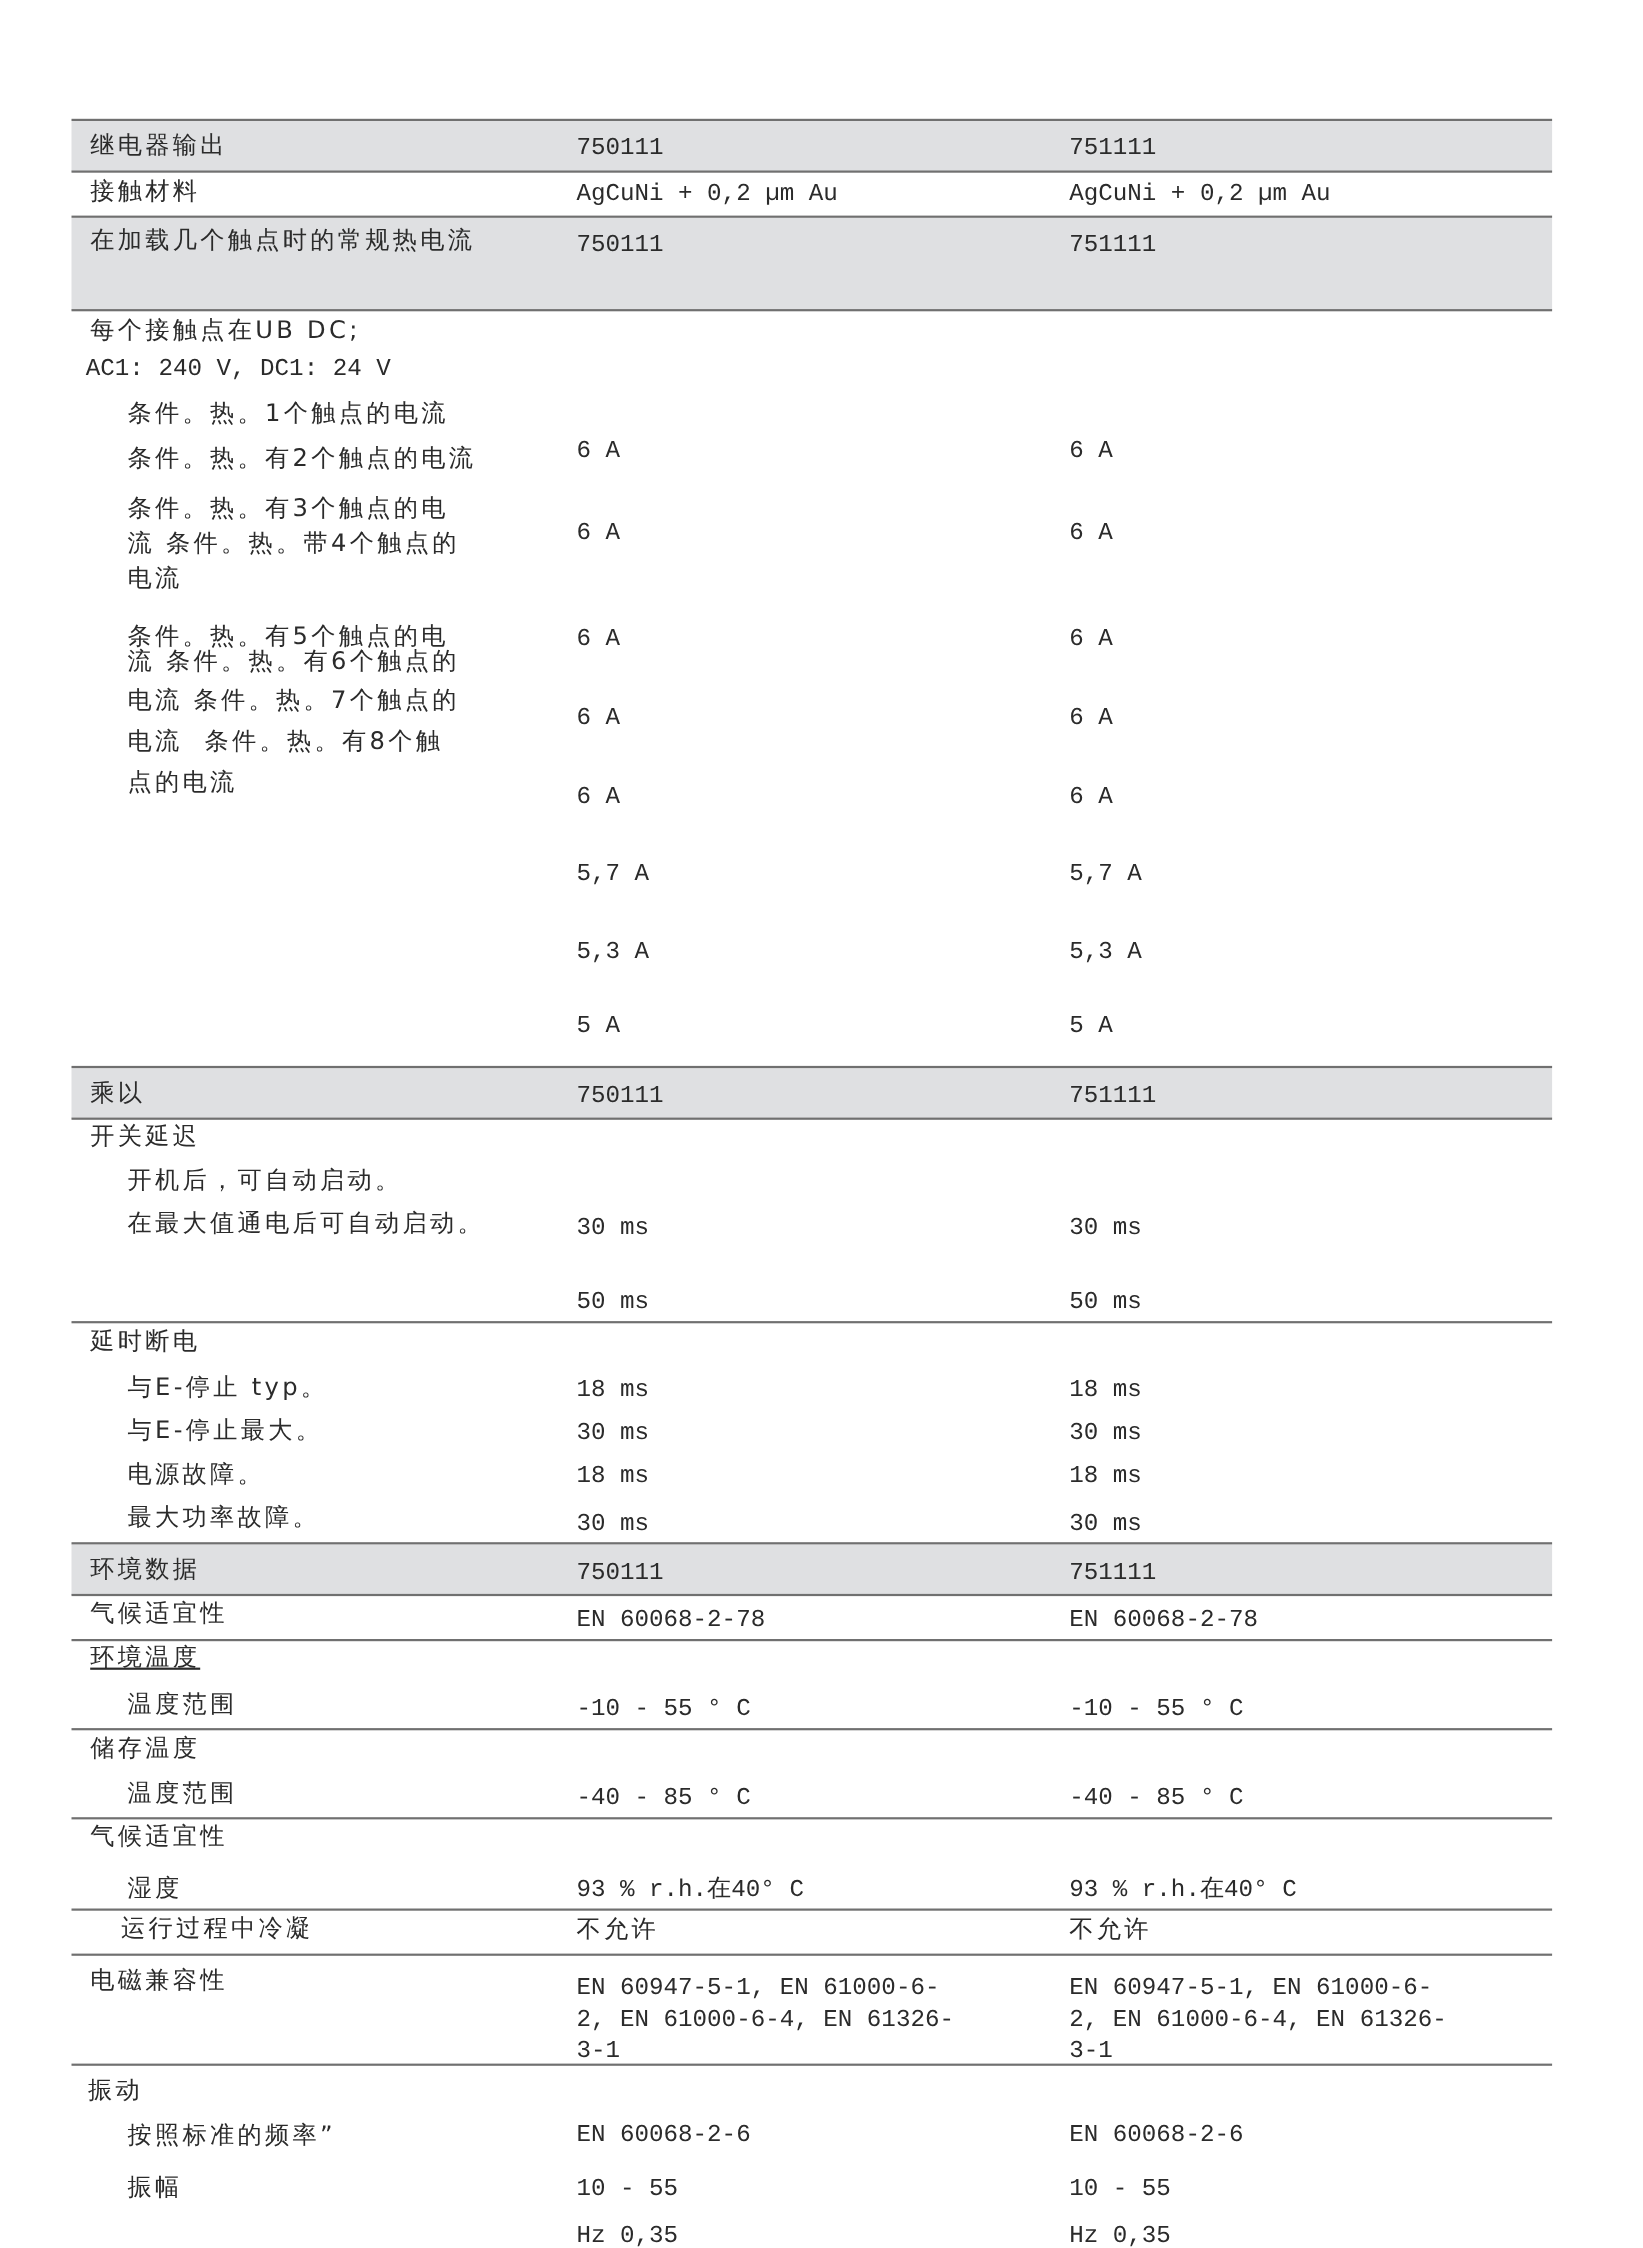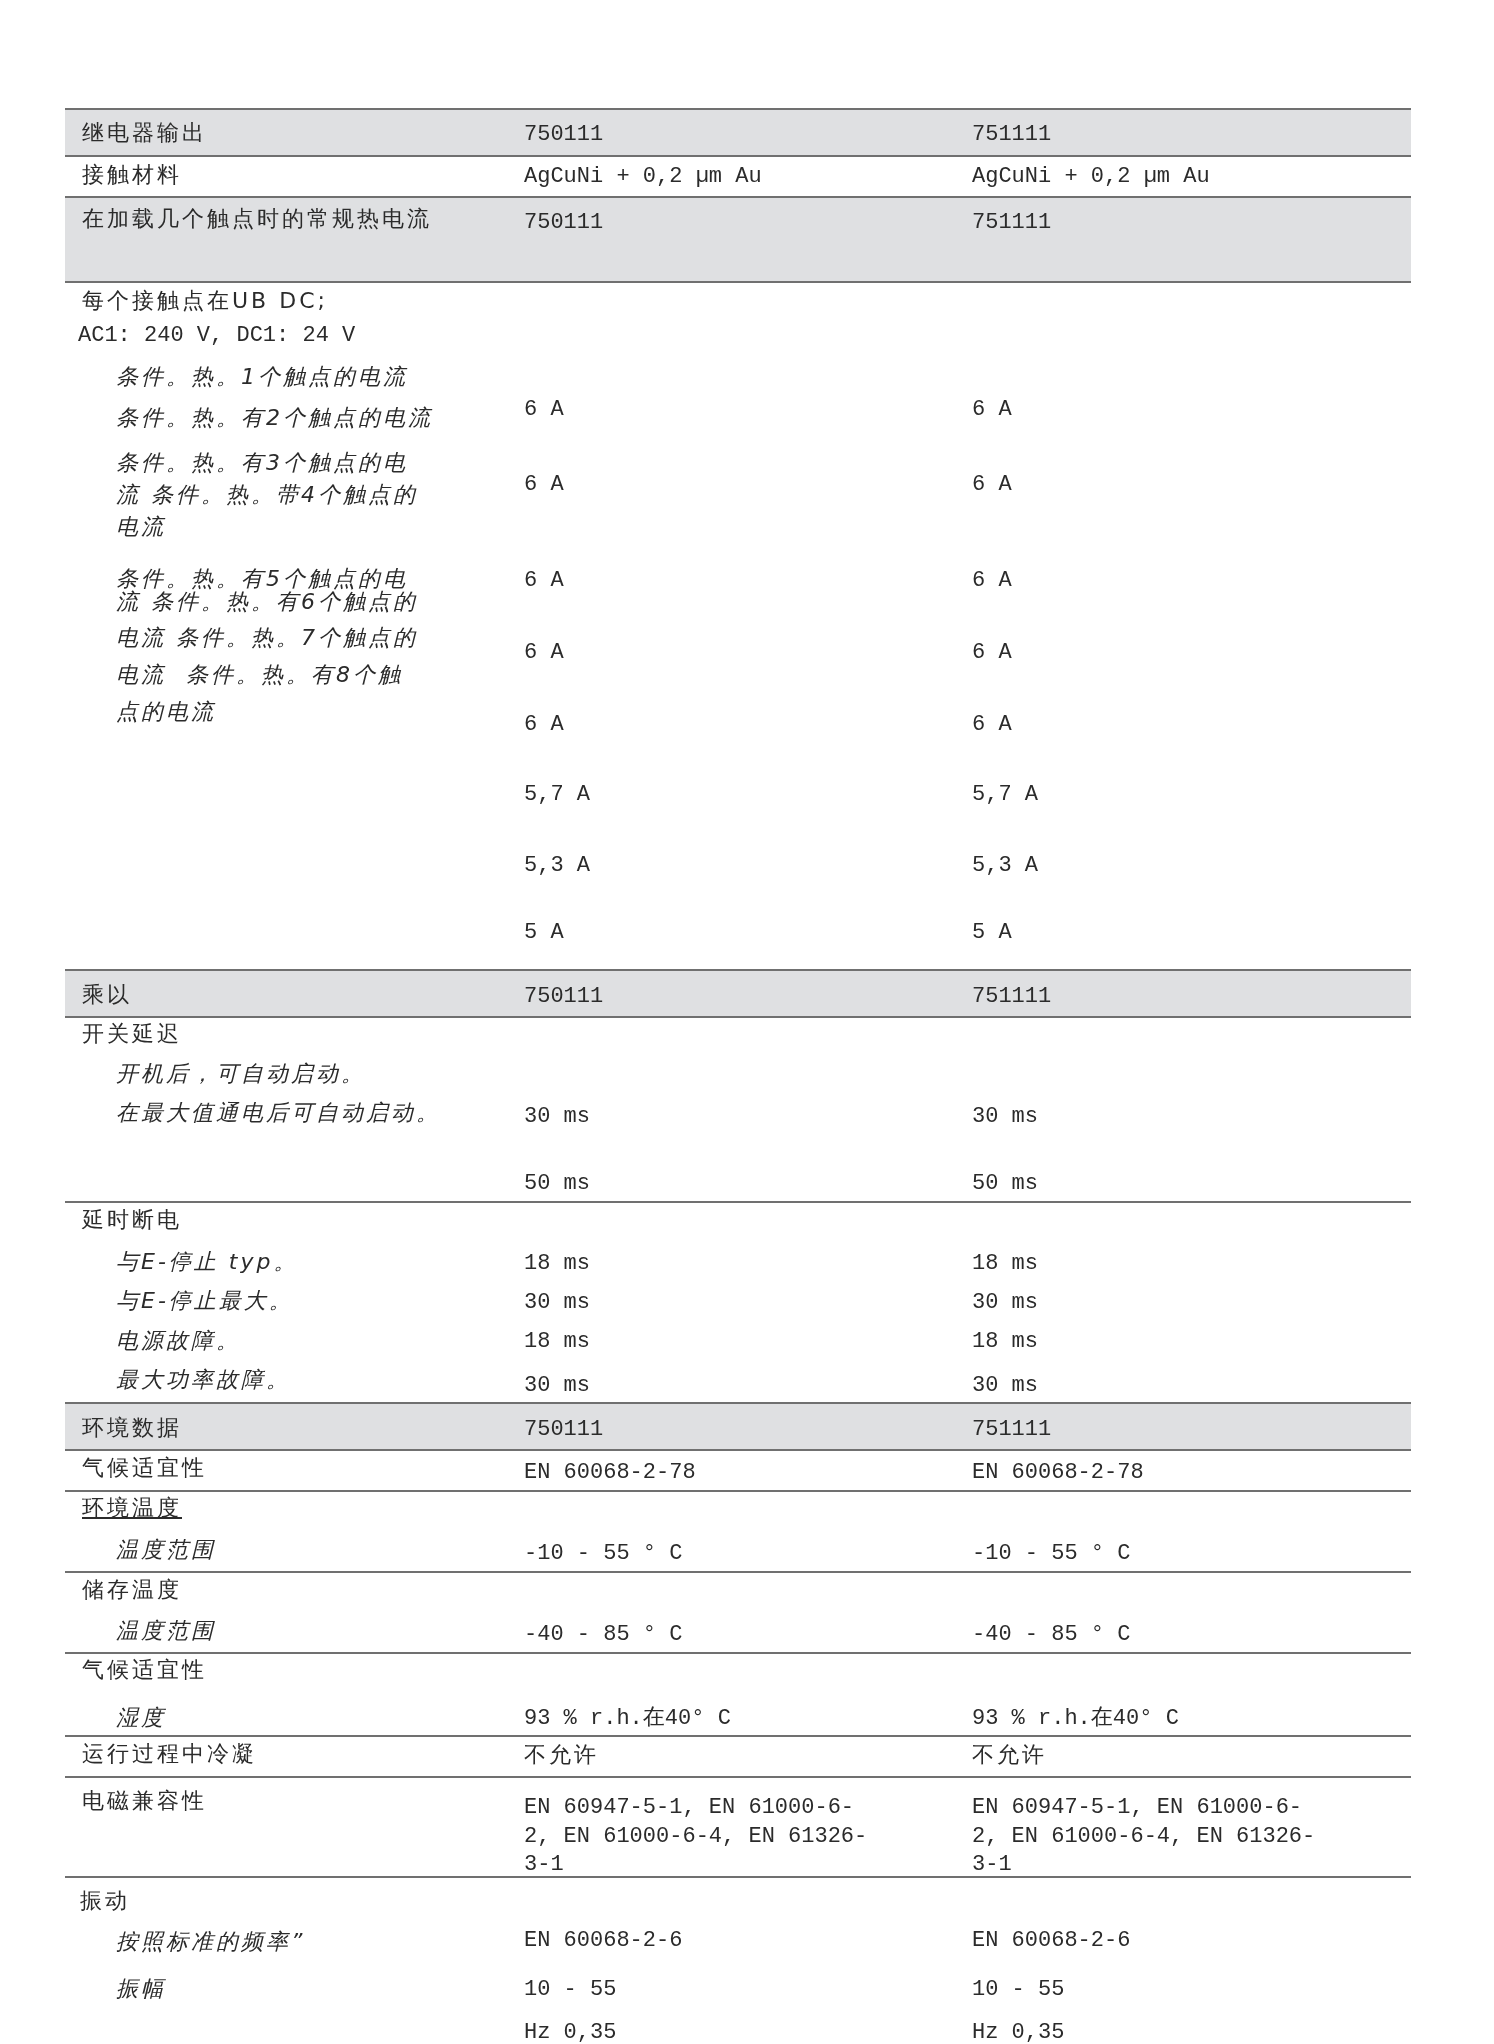--- a/index.html
+++ b/index.html
@@ -7,21 +7,21 @@
   .page { position: absolute; left: 0; top: 0; width: 1494px; height: 2044px; }
   .band { position: absolute; left: 65px; width: 1346px; background: #dfe0e2; }
   .rule { position: absolute; left: 65px; width: 1346px; height: 2px; background: #707070; }
   .t {
     position: absolute; height: 30px; line-height: 30px; white-space: pre;
     color: #2b2b2b; font-family: "Liberation Mono", "DejaVu Sans Mono", monospace;
     font-size: 22px;
   }
   .cjk { font-family: "DejaVu Sans", "Liberation Sans", sans-serif; font-size: 22px; letter-spacing: 3px; }
   .lbl { left: 82px; }
-  .sub { left: 116px; font-style: italic; }
+  .sub { left: 116px; }
   .c1 { left: 524px; }
   .c2 { left: 972px; }
 </style>
 </head>
 <body>
 
 <div class="page">
 
   <div class="band" style="top:110px;height:46px;"></div>
   <div class="band" style="top:198px;height:84px;"></div>
@@ -130,21 +130,21 @@
   <div class="t cjk lbl" style="top:1575px;">储存温度</div>
   <div class="t cjk sub" style="top:1616px;">温度范围</div>
   <div class="t c1" style="top:1620px;">-40 - 85 ° C</div>
   <div class="t c2" style="top:1620px;">-40 - 85 ° C</div>
 
   <div class="t cjk lbl" style="top:1655px;">气候适宜性</div>
   <div class="t cjk sub" style="top:1703px;">湿度</div>
   <div class="t c1" style="top:1704px;">93 % r.h.在40° C</div>
   <div class="t c2" style="top:1704px;">93 % r.h.在40° C</div>
 
-  <div class="t cjk lbl" style="top:1739px;">运行过程中冷凝</div>
+  <div class="t cjk lbl" style="top:1739px;margin-left:28px;">运行过程中冷凝</div>
   <div class="t cjk c1" style="top:1740px;">不允许</div>
   <div class="t cjk c2" style="top:1740px;">不允许</div>
 
   <div class="t cjk lbl" style="top:1786px;">电磁兼容性</div>
   <div class="t c1" style="top:1793px;">EN 60947-5-1, EN 61000-6-</div>
   <div class="t c1" style="top:1822px;">2, EN 61000-6-4, EN 61326-</div>
   <div class="t c1" style="top:1850px;">3-1</div>
   <div class="t c2" style="top:1793px;">EN 60947-5-1, EN 61000-6-</div>
   <div class="t c2" style="top:1822px;">2, EN 61000-6-4, EN 61326-</div>
   <div class="t c2" style="top:1850px;">3-1</div>

